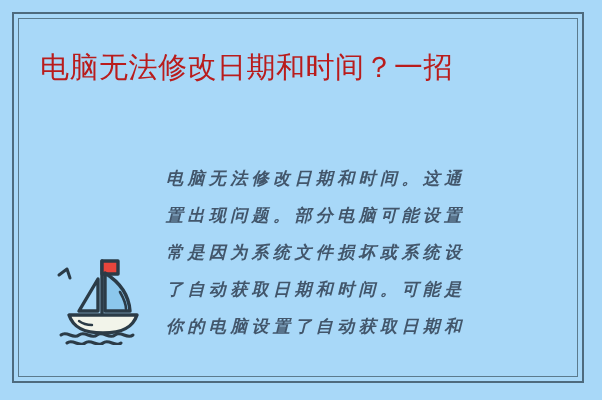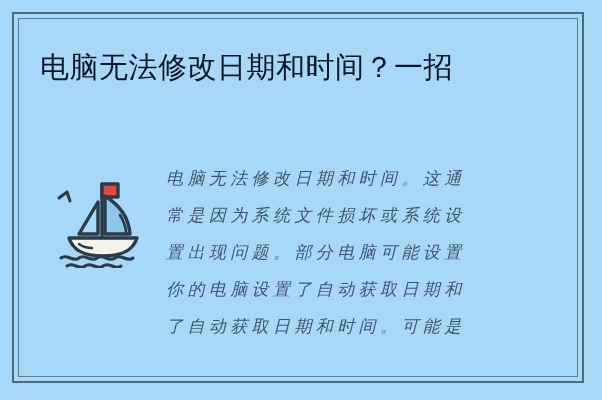--- a/index.html
+++ b/index.html
@@ -42,36 +42,37 @@
   }
 
   
   .title-block {
     position: absolute;
     left: 40px;
     top: 46px;
     width: 470px;
   }
   .title-line {
-    color: #0f172a;
+    color: #b91c1c;
     font-size: 29px;
     line-height: 43px;
     letter-spacing: 0.5px;
     white-space: nowrap;
     font-weight: 400;
   }
 
   
   .content-row {
     position: absolute;
     left: 40px;
     top: 160px;
     width: 480px;
     display: flex;
-    align-items: flex-start;
+    align-items: flex-end;
+    font-weight: bold;
   }
 
   .illustration {
     width: 120px;
     flex: 0 0 120px;
     padding-top: 8px;
     display: flex;
     justify-content: center;
   }
 
@@ -122,20 +123,20 @@
           <path d="M34 76 C38 79 43 80 47 80" stroke-width="2.4"></path>
 
           <path d="M16 90 C22 85 28 95 34 90 C40 85 46 95 52 90 C58 85 64 95 70 90 C76 85 82 95 88 90" stroke-width="3"></path>
           <path d="M22 98 C28 93 34 103 40 98 C46 93 52 103 58 98 C64 93 70 103 76 98" stroke-width="3"></path>
         </g>
       </svg>
     </div>
 
     <div class="body-block">
       <div class="body-line">电脑无法修改日期和时间。这通</div>
+      <div class="body-line">置出现问题。部分电脑可能设置</div>
       <div class="body-line">常是因为系统文件损坏或系统设</div>
-      <div class="body-line">置出现问题。部分电脑可能设置</div>
+      <div class="body-line">了自动获取日期和时间。可能是</div>
       <div class="body-line">你的电脑设置了自动获取日期和</div>
-      <div class="body-line">了自动获取日期和时间。可能是</div>
     </div>
 
   </div>
 </div>
 
 </body></html>

